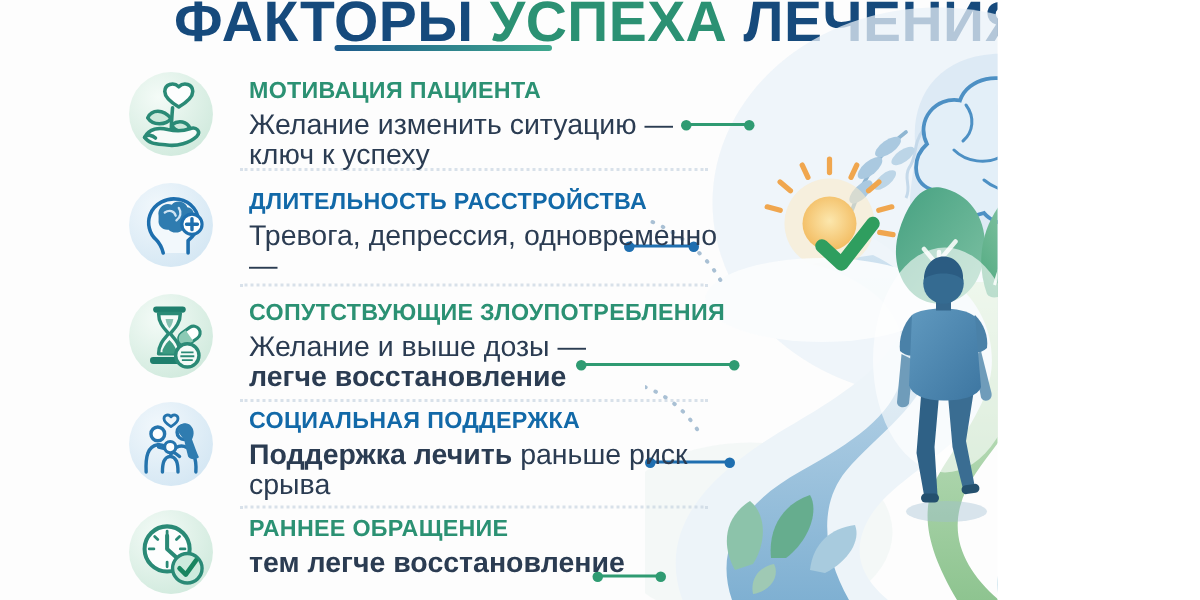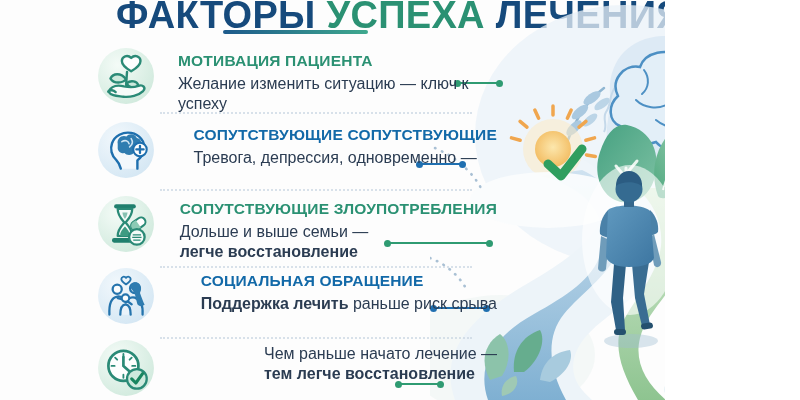--- a/index.html
+++ b/index.html
@@ -5,28 +5,28 @@
   html,body{margin:0;padding:0;}
   .page{position:relative;width:665px;height:400px;background:#fdfdfd;overflow:hidden;
         font-family:"Liberation Sans",sans-serif;}
   
   .title{position:absolute;top:-4px;left:0;width:800px;text-align:center;font-weight:bold;
          font-size:38px;line-height:1;letter-spacing:.3px;color:#164a7c;white-space:nowrap;}
   .title .green{color:#2b9173;}
   .title-underline{position:absolute;top:30px;left:223px;width:145px;height:4px;border-radius:2px;
          background:linear-gradient(90deg,#1d5a8c,#3fa98e);}
   
-  .item{position:absolute;left:97px;display:flex;align-items:flex-start;width:400px;justify-content:space-between;}
+  .item{position:absolute;left:85px;display:flex;align-items:flex-start;width:400px;}
   .icon-wrap{width:58px;height:58px;flex:0 0 58px;margin-right:23px;}
   .icon-wrap svg{display:block;}
   .texts{padding-top:5px;}
   .heading{font-size:15.5px;font-weight:bold;letter-spacing:.2px;margin:0 0 4px 0;}
   .heading.green{color:#2b9173;}
   .heading.blue{color:#1269a8;}
-  .desc{font-size:16px;color:#2b3c52;line-height:20px;}
+  .desc{font-size:19px;color:#2b3c52;line-height:20px;}
   .desc .b{font-weight:bold;}
   .desc .line2{display:block;}
   
   .sep{position:absolute;left:160px;width:312px;height:0;border-top:2px dotted #c9d6e2;opacity:.7;}
   
   .connector{position:absolute;height:2px;}
   .connector.green{background:#2f9b72;}
   .connector.blue{background:#1f6fb0;}
   .connector .dot{position:absolute;width:7px;height:7px;border-radius:50%;top:-2.5px;}
   .connector.green .dot{background:#2f9b72;}
@@ -250,21 +250,21 @@
       <svg width="58" height="58" viewBox="0 0 56 56">
         <circle cx="28" cy="28" r="27" fill="url(#blueIconGrad)"></circle>
         <path d="M23,46 C22,42 21,40 18.5,37.5 C14,33.5 12.5,27 14.5,21.5 C17,14.5 25,10 33,11.5 C41,13 46.5,19.5 45.5,27.5 C45,32 42,35.5 39,38 L39,46" fill="#f2f8fc" stroke="#1e6fae" stroke-width="2.3" stroke-linecap="round" stroke-linejoin="round"></path>
         <path d="M20,22 C19,17 24,13 28.5,15 C31,11.5 37,12.5 38.5,16.5 C42.5,17 44,21.5 41.5,24.5 C42.5,28 39.5,31 36,30.5 C34,33.5 28.5,33.5 26.5,31 C22.5,31.5 19.5,28.5 20,25 Z" fill="#2f7cb0"></path>
         <path d="M24,20 C27,18 30,19 31,22 M33,17 C35,20 34,23 31.5,25" stroke="#cfe3f2" stroke-width="1.5" fill="none" stroke-linecap="round"></path>
         <circle cx="41.5" cy="27.5" r="6.5" fill="#ffffff" stroke="#1e6fae" stroke-width="2"></circle>
         <path d="M41.5,24 L41.5,31 M38,27.5 L45,27.5" stroke="#1e6fae" stroke-width="2.2" stroke-linecap="round"></path>
       </svg>
     </div>
     <div class="texts">
-      <div class="heading blue">СОПУТСТВУЮЩИЕ СОПУТСТВУЮЩИЕ</div>
+      <div class="heading blue">ДЛИТЕЛЬНОСТЬ РАССТРОЙСТВА</div>
       <div class="desc">
         <span>Тревога, депрессия, одновременно —</span>
       </div>
     </div>
   </div>
 
   <div class="item" style="top:195px">
     <div class="icon-wrap">
       <svg width="58" height="58" viewBox="0 0 56 56">
         <circle cx="28" cy="28" r="27" fill="url(#mintGrad)"></circle>
@@ -277,21 +277,21 @@
           <rect x="32.5" y="23.5" width="15" height="8.5" rx="4.25" fill="#ffffff" stroke="#2a8a76" stroke-width="2"></rect>
           <path d="M32.5,27.75 a4.25,4.25 0 0 1 4.25,-4.25 L40,23.5 L40,32 L36.75,32 a4.25,4.25 0 0 1 -4.25,-4.25 Z" fill="#8ccab5"></path>
         </g>
         <circle cx="38.5" cy="40.5" r="7.5" fill="#f4fbf8" stroke="#2a8a76" stroke-width="2.2"></circle>
         <path d="M34.5,38.5 h8 M34,41 h9 M35,43.5 h7" stroke="#2a8a76" stroke-width="1.2"></path>
       </svg>
     </div>
     <div class="texts">
       <div class="heading green">СОПУТСТВУЮЩИЕ ЗЛОУПОТРЕБЛЕНИЯ</div>
       <div class="desc">
-        <span>Дольше и выше семьи —</span><span class="line2 b">легче восстановление</span>
+        <span>Желание и выше дозы —</span><span class="line2 b">легче восстановление</span>
       </div>
     </div>
   </div>
 
   <div class="item" style="top:267px">
     <div class="icon-wrap">
       <svg width="58" height="58" viewBox="0 0 56 56">
         <circle cx="28" cy="28" r="27" fill="url(#blueIconGrad)"></circle>
         <path d="M28,10.5 C26.5,8.5 23.5,9.3 23.5,11.7 C23.5,13.7 25.5,15.2 28,16.8 C30.5,15.2 32.5,13.7 32.5,11.7 C32.5,9.3 29.5,8.5 28,10.5 Z" fill="none" stroke="#2574ad" stroke-width="1.8" stroke-linejoin="round"></path>
         <g stroke="#2574ad" stroke-width="2.2" stroke-linecap="round" fill="none">
@@ -300,39 +300,40 @@
           <path d="M20,30 C25,31 30,33 33.5,36"></path>
           <circle cx="36.5" cy="20.5" r="4.6" fill="#fbfdfe"></circle>
           <path d="M44,46 C44.5,38 43,31.5 36.5,29.5 C32.5,28.6 29.5,31 28.5,34"></path>
         </g>
         <path d="M32,19.5 C32.5,15 38,13 41,16.5 C43.5,19.5 42.5,23 41.5,25 C43,29 44.5,33.5 46,36.5 C43,38.5 40.5,38 39,36 C38,32 37,28 36.5,25.5 Z" fill="#2f7cb0"></path>
         <circle cx="27.5" cy="30" r="3.6" fill="#fbfdfe" stroke="#2574ad" stroke-width="2"></circle>
         <path d="M22.5,46 C22.5,40 23.5,36.5 27.5,36 C31.5,36.5 32.5,40 32.5,46" fill="#eaf3fa" stroke="#2574ad" stroke-width="2.2" stroke-linecap="round"></path>
       </svg>
     </div>
     <div class="texts">
-      <div class="heading blue">СОЦИАЛЬНАЯ ОБРАЩЕНИЕ</div>
+      <div class="heading blue">СОЦИАЛЬНАЯ ПОДДЕРЖКА</div>
       <div class="desc">
         <span class="b">Поддержка лечить</span>
         <span>раньше риск срыва</span>
       </div>
     </div>
   </div>
 
   <div class="item" style="top:339px">
     <div class="icon-wrap">
       <svg width="58" height="58" viewBox="0 0 56 56">
         <circle cx="28" cy="28" r="27" fill="url(#mintGrad)"></circle>
         <circle cx="25.5" cy="26" r="14.5" fill="#fdfefe" stroke="#2a8a76" stroke-width="2.6"></circle>
         <path d="M25.5,14.5 v3 M25.5,34.5 v3 M14,26 h3 M34,26 h3 M17.5,18 l2,2 M33.5,18 l-2,2" stroke="#2a8a76" stroke-width="1.8" stroke-linecap="round"></path>
         <path d="M25.5,26 L25.5,17.5 M25.5,26 L31,31" stroke="#2a8a76" stroke-width="2.6" stroke-linecap="round"></path>
         <circle cx="38.5" cy="38.5" r="9.5" fill="#cdeadd" stroke="#2a8a76" stroke-width="2.2"></circle>
         <path d="M33.5,38.5 L37.5,42.5 L44,33.5" fill="none" stroke="#18855f" stroke-width="3" stroke-linecap="round" stroke-linejoin="round"></path>
       </svg>
     </div>
     <div class="texts">
-      <div class="desc">
-        <span>Чем раньше начато лечение —</span><span class="line2 b">тем легче восстановление</span>
+      <div class="heading green">РАННЕЕ ОБРАЩЕНИЕ</div>
+      <div class="desc">
+        <span class="line2 b">тем легче восстановление</span>
       </div>
     </div>
   </div>
 
 </div>
 
 </body></html>

